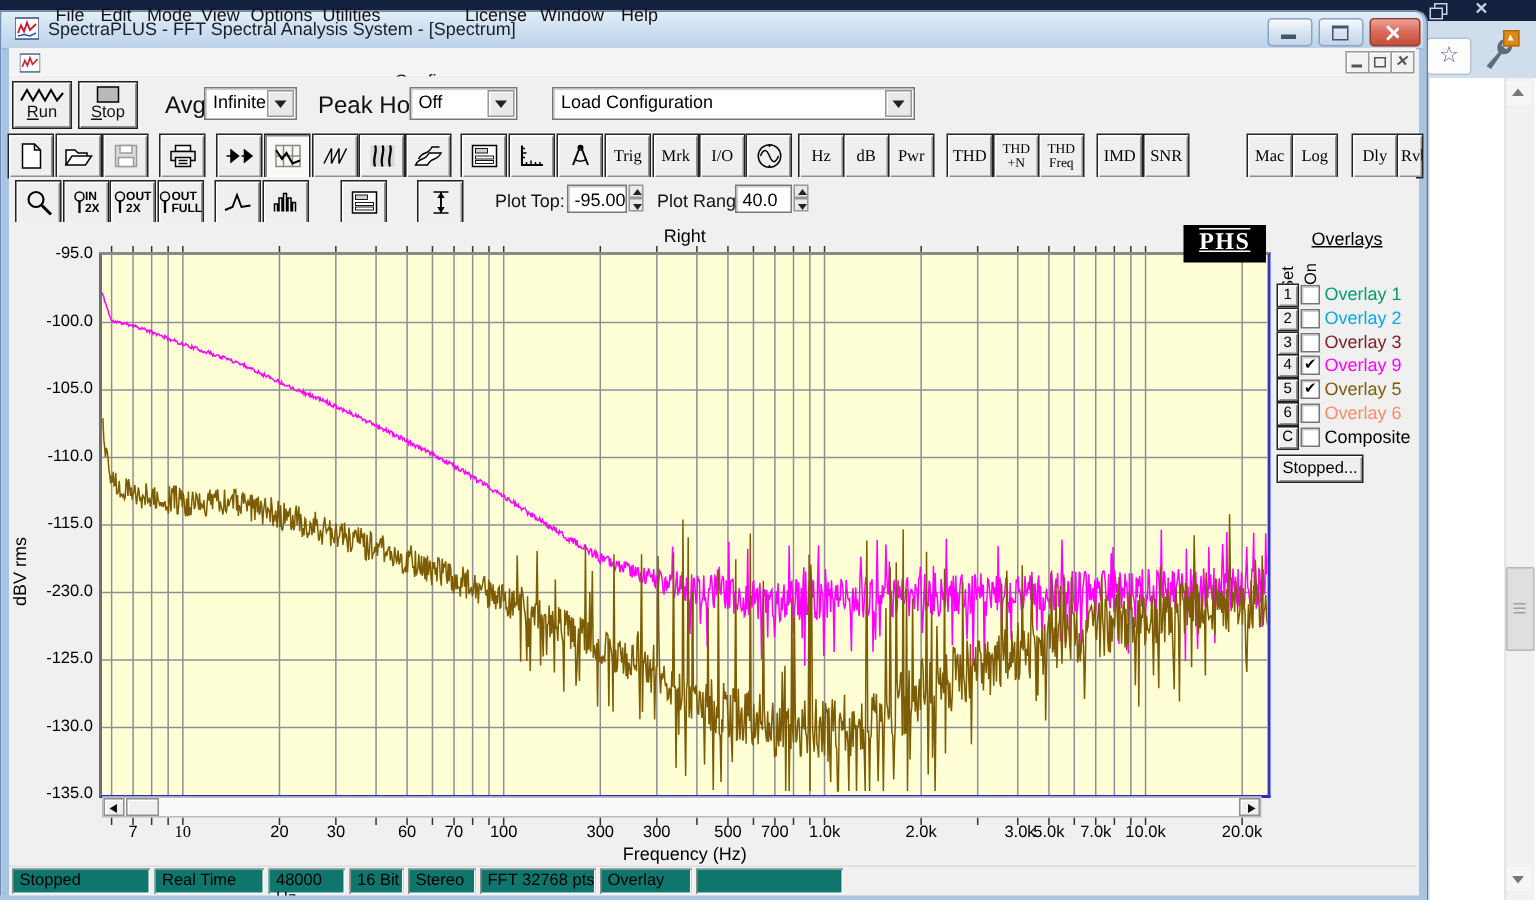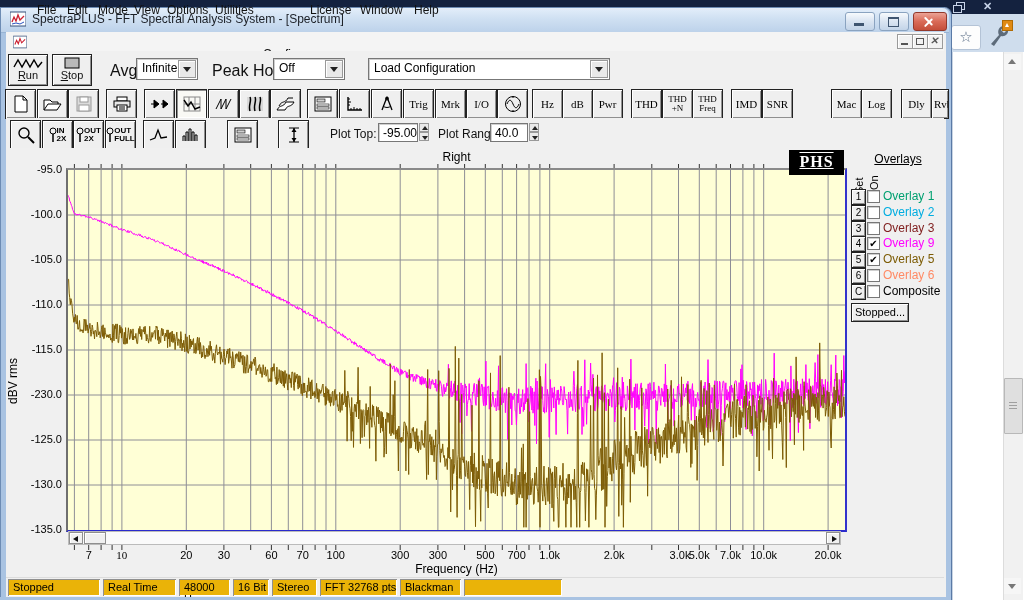--- a/index.html
+++ b/index.html
@@ -94,21 +94,21 @@
   .tri-r{position:absolute;left:5px;top:3px;width:0;height:0;border-top:3.5px solid transparent;border-bottom:3.5px solid transparent;border-left:5px solid #111;}
   
   .ovl-title{left:852px;top:152px;width:92px;text-align:center;font-size:12px;color:#000;text-decoration:underline;}
   .vert-lab{font-size:11px;color:#000;writing-mode:vertical-rl;transform:rotate(180deg);}
   .set-btn{width:13px;height:14px;font-size:10px;text-align:center;line-height:13px;color:#000;}
   .ovl-check{position:absolute;width:11px;height:11px;background:#fff;border:1px solid #777;box-shadow:inset 1px 1px 0 #cfcfcf;font-size:10px;line-height:11px;text-align:center;color:#000;}
   .ovl-label{position:absolute;font-size:12px;}
   .options-btn{left:851px;top:303px;width:56px;height:17px;font-size:11px;text-align:center;line-height:16px;color:#000;}
   
   .statusbar{left:6px;top:577px;width:938px;height:20px;background:#f0f0f0;border-top:1px solid #dcdcdc;}
-  .status-box{position:absolute;top:579px;height:17px;background:#eab308;box-shadow:inset 1px 1px 0 #8f8f8f, inset -1px -1px 0 #fff;
+  .status-box{position:absolute;top:579px;height:17px;background:#0f766e;box-shadow:inset 1px 1px 0 #8f8f8f, inset -1px -1px 0 #fff;
               font-size:11px;color:#000;padding:2px 0 0 5px;box-sizing:border-box;}
   .win-bottom{left:0;top:597px;width:950px;height:3px;background:#a9c3e2;}
   svg{display:block;}
 </style>
 </head>
 <body>
 
 <div class="abs top-strip"></div>
 <div class="abs br-corner">
   <div class="abs br-glyph br-restore" style="left:8px;">
@@ -495,15 +495,15 @@
   </div>
 <div class="abs raised options-btn">Stopped...</div>
 
 <div class="abs statusbar"></div>
 <div class="status-box" style="left:8px;width:92px;">Stopped</div>
 <div class="status-box" style="left:103px;width:73px;">Real Time</div>
 <div class="status-box" style="left:179px;width:51px;">48000 Hz</div>
 <div class="status-box" style="left:233px;width:36px;">16 Bit</div>
 <div class="status-box" style="left:272px;width:45px;">Stereo</div>
 <div class="status-box" style="left:320px;width:77px;">FFT 32768 pts</div>
-<div class="status-box" style="left:400px;width:61px;">Blackman</div>
+<div class="status-box" style="left:400px;width:61px;">Overlay</div>
 <div class="status-box" style="left:464px;width:98px;"></div>
 <div class="abs win-bottom"></div>
 
 </body></html>

